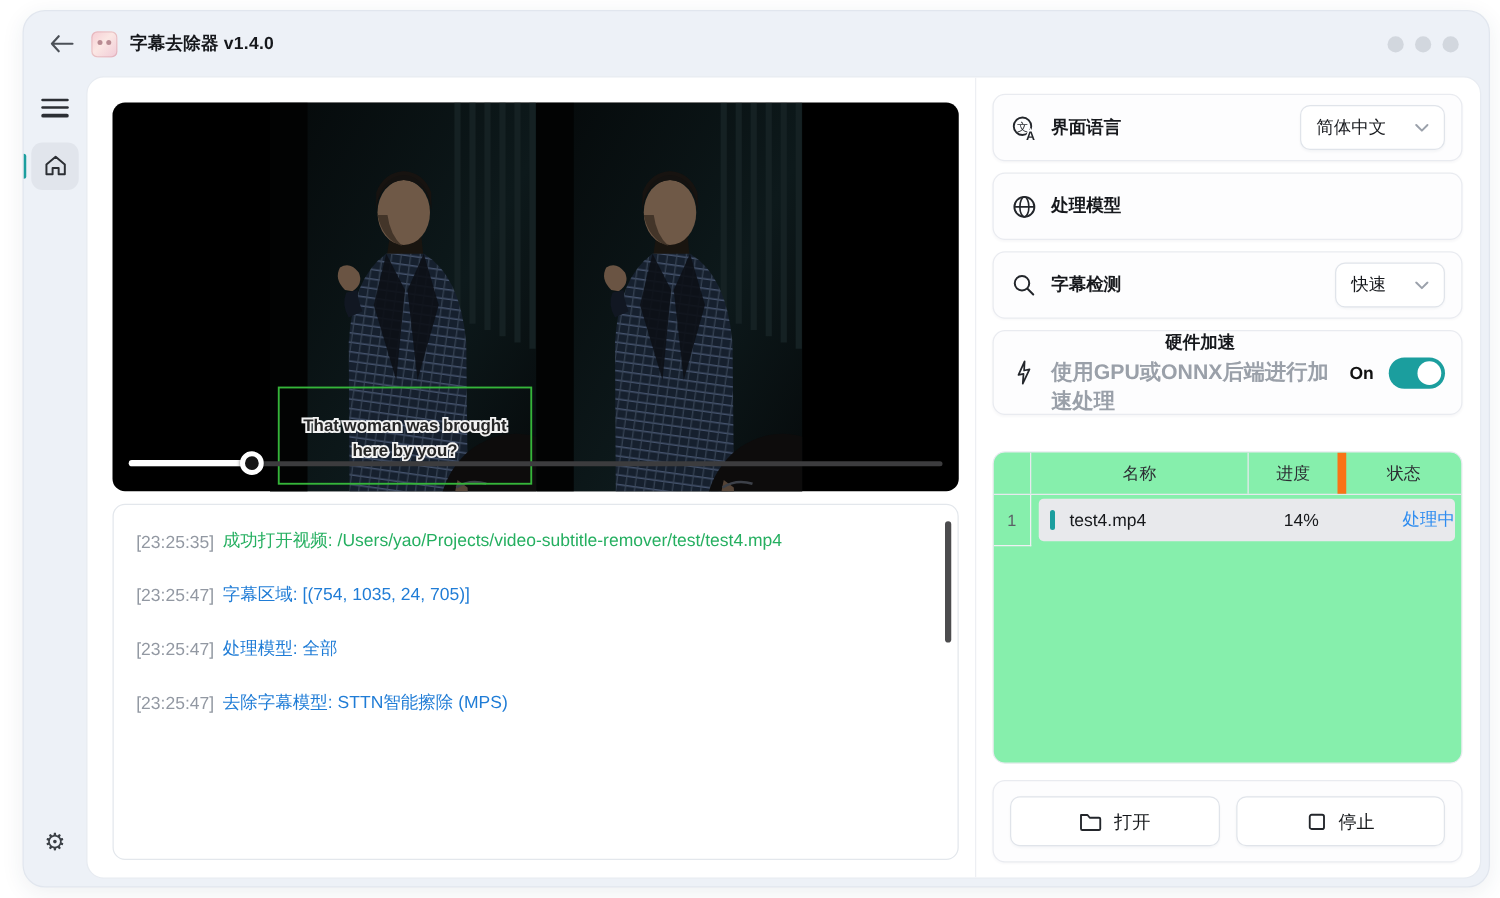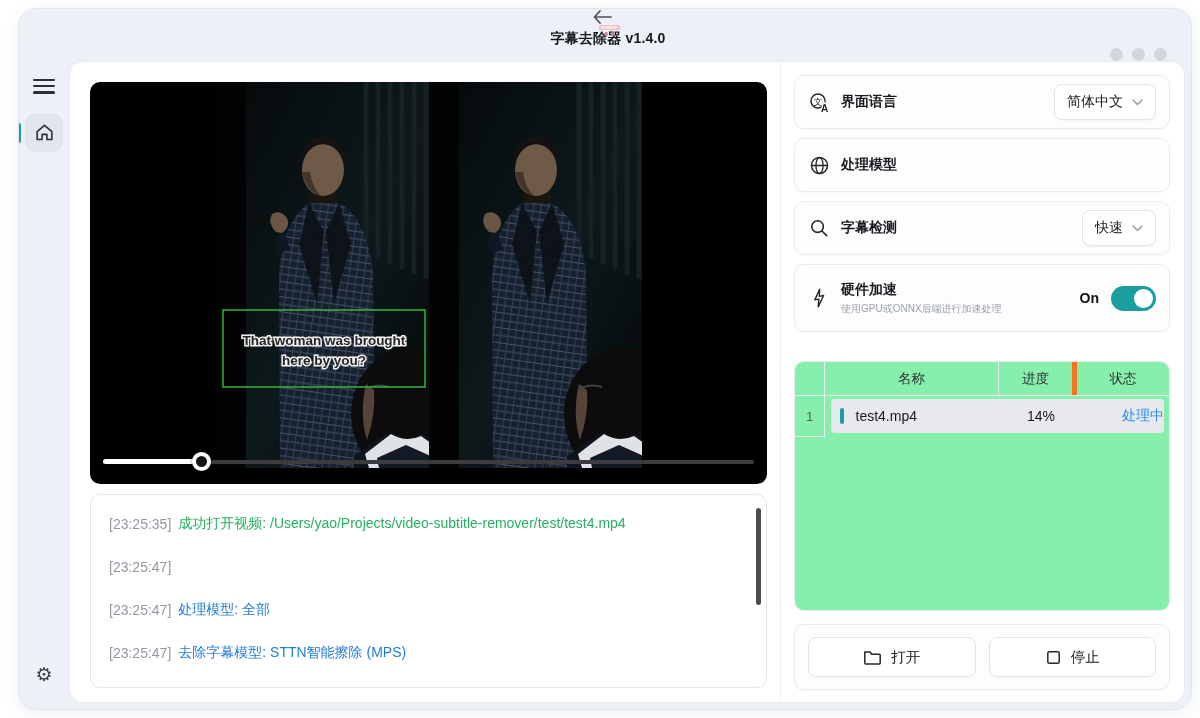--- a/index.html
+++ b/index.html
@@ -3,21 +3,21 @@
 <meta charset="utf-8">
 <style>
   * { box-sizing: border-box; margin: 0; padding: 0; }
   html,body { width:1200px; height:718px; background:#ffffff; font-family:"Liberation Sans", sans-serif; overflow:hidden; }
 
   .window { position:absolute; left:18px; top:8px; width:1174px; height:702px;
             background:#edf1f7; border:1px solid #e1e6ee; border-radius:18px;
             box-shadow:0 4px 18px rgba(40,60,90,.08); overflow:hidden; display:flex; flex-direction:column; }
 
   
-  .titlebar { height:52px; flex-shrink:0; display:flex; align-items:center; padding:0 24px 0 20px;flex-direction:column; }
+  .titlebar { height:52px; flex-shrink:0; display:flex; align-items:center; padding:0 24px 0 20px; }
   .back-btn { width:22px; height:18px; display:flex; align-items:center; cursor:pointer; }
   .app-icon { width:21px; height:21px; border-radius:5px; margin-left:12px;
               background:linear-gradient(135deg,#f6ccd3 0%,#fbe7e4 45%,#f0c9d6 100%);
               position:relative; box-shadow:inset 0 0 0 1px rgba(210,150,160,.45); }
   .app-icon::after { content:""; position:absolute; left:5px; top:7px; width:4px; height:4px; border-radius:50%;
               background:#b98b92; box-shadow:7px 0 0 #b98b92; }
   .app-title { margin-left:10px; font-size:14px; font-weight:bold; color:#16181c; letter-spacing:.2px; }
   .win-dots { margin-left:auto; display:flex; gap:9px; }
   .win-dot { width:13px; height:13px; border-radius:50%; background:#d2d7de; }
 
@@ -30,21 +30,21 @@
   .nav-home { position:relative; margin-top:16px; width:38px; height:38px; background:#e1e5ec; border-radius:9px;
               display:flex; align-items:center; justify-content:center; cursor:pointer; }
   .nav-indicator { position:absolute; left:-8px; top:9px; width:3.5px; height:20px; border-radius:2px; }
   .sidebar-gear { position:absolute; bottom:18px; left:0; width:100%; display:flex; justify-content:center;
                   font-size:19px; color:#3b4046; cursor:pointer; font-family:"DejaVu Sans", sans-serif; }
 
   .main-card { flex:1; background:#ffffff; border:1px solid #e7ebf1; border-radius:14px; display:flex; overflow:hidden; min-width:0; }
 
   
   .left-col { flex:1; min-width:0; padding:20px 13px 14px 20px; display:flex; flex-direction:column; }
-  .player { height:402px; flex-shrink:0; background:#000; border-radius:10px; position:relative; overflow:hidden; }
+  .player { height:311px; flex-shrink:0; background:#000; border-radius:10px; position:relative; overflow:hidden; }
   .video-frame { position:absolute; top:0; left:50%; transform:translateX(-50%); }
 
   .slider { position:absolute; left:13px; right:13px; bottom:13px; height:19px; }
   .slider-track { position:absolute; left:0; right:0; top:7.5px; height:4px; background:#3c3c3e; border-radius:2px; }
   .slider-fill  { position:absolute; left:0; top:7px; height:5px; background:#ffffff; border-radius:3px; }
   .slider-handle{ position:absolute; top:0; width:19px; height:19px; border:4.5px solid #ffffff; border-radius:50%;
                   background:#151515; box-shadow:0 0 3px rgba(0,0,0,.5); }
 
   .log-card { flex:1; margin-top:10px; background:#fff; border:1px solid #e3e7ec; border-radius:10px;
               padding:7px 18px; position:relative; overflow:hidden; }
@@ -56,36 +56,36 @@
 
   
   .right-panel { width:404px; flex-shrink:0; border-left:1px solid #edeff3; padding:13px 14px 12px 13px;
                  display:flex; flex-direction:column; }
   .setting-card { flex-shrink:0; height:54px; border:1px solid #e9ebf0; border-radius:10px; background:#fdfdfe;
                   box-shadow:0 1px 2px rgba(25,40,70,.03); display:flex; align-items:center; padding:0 13px; margin-bottom:9px; }
   .setting-card.tall { height:68px; }
   .set-icon { width:22px; display:flex; justify-content:center; flex-shrink:0; }
   .set-label { margin-left:11px; font-size:14px; font-weight:bold; color:#17191d; }
   .set-text-block { margin-left:11px; display:flex; flex-direction:column; gap:3px; }
-  .set-desc { font-size:10px; color:#9aa0a9; font-weight:normal; }
-  .dd-btn { margin-left:auto; display:flex; align-items:center; gap:9px; border:1px solid #e0e4ea; border-radius:8px;
+  .set-desc { font-size:17px; color:#9aa0a9; font-weight:bold; }
+  .dd-btn { margin-left:auto; display:flex; align-items:center; gap:23px; border:1px solid #e0e4ea; border-radius:8px;
             background:#fff; padding:8px 12px; font-size:14px; color:#17191d; cursor:pointer;
             box-shadow:0 1px 2px rgba(25,40,70,.04); }
   .toggle-wrap { margin-left:auto; display:flex; align-items:center; gap:12px; }
   .toggle-state { font-size:14px; font-weight:bold; color:#111; }
   .toggle { width:45px; height:25px; border-radius:13px; position:relative; cursor:pointer; }
   .toggle-knob { position:absolute; right:3px; top:3px; width:19px; height:19px; border-radius:50%; background:#fff; }
 
   .table-card { flex:1; margin-top:20px; margin-bottom:13px; border:1px solid #e9ebf0; border-radius:10px;
                 background:#86efac; overflow:hidden; display:flex; flex-direction:column; }
   .table-header { display:flex; height:34px; flex-shrink:0; border-bottom:1px solid #e7e9ee; font-size:13.5px; color:#2c2e33; }
   .th { display:flex; align-items:center; justify-content:center; }
   .th-index { width:30px; border-right:1px solid #e7e9ee; }
   .th-name { flex:1; border-right:1px solid #e7e9ee; }
-  .th-progress { width:78px; border-right:5px solid #f97316; }
+  .th-progress { width:78px; border-right:7px solid #f97316; }
   .th-status { width:92px; }
   .table-row { display:flex; height:41px; flex-shrink:0; cursor:pointer; }
   .tr-index { width:30px; display:flex; align-items:center; justify-content:center; font-size:13px; color:#5b5f66;
               border-right:1px solid #eef0f3; border-bottom:1px solid #eef0f3; }
   .tr-bar { flex:1; margin:3px 5px 4px 6px; background:#e8e9ec; border-radius:4px; display:flex; align-items:center; }
   .tr-accent { width:3.5px; height:16px; border-radius:2px; margin-left:9px; flex-shrink:0; }
   .tr-name { flex:1; margin-left:12px; font-size:14px; color:#16181b; }
   .tr-progress { width:74px; text-align:center; font-size:14px; color:#16181b; }
   .tr-status { width:86px; text-align:center; font-size:14px; }
 
@@ -193,20 +193,21 @@
           </div>
         </div>
 
         <div class="log-card">
           <div class="log-line">
             <span class="log-time">[23:25:35]</span>
             <span class="log-green">成功打开视频: /Users/yao/Projects/video-subtitle-remover/test/test4.mp4</span>
           </div>
           <div class="log-line">
             <span class="log-time">[23:25:47]</span>
+            <span class="log-blue">字幕区域: [(754, 1035, 24, 705)]</span>
           </div>
           <div class="log-line">
             <span class="log-time">[23:25:47]</span>
             <span class="log-blue">处理模型: 全部</span>
           </div>
           <div class="log-line">
             <span class="log-time">[23:25:47]</span>
             <span class="log-blue">去除字幕模型: STTN智能擦除 (MPS)</span>
           </div>
           <div class="log-scrollbar"></div>
@@ -259,21 +260,21 @@
           </div>
         </div>
 
         <div class="setting-card tall">
           <div class="set-icon">
             <svg width="20" height="22" viewBox="0 0 20 22">
               <path d="M12.5 2.5 L5.5 12 H9.6 L7.4 19.5 L15 9.5 H10.6 Z" stroke="#23262b" stroke-width="1.4" fill="none" stroke-linejoin="round" transform="rotate(-12 10 11)"></path>
             </svg>
           </div>
           <div class="set-text-block">
-            <div class="set-label" style="margin-left:0;">硬件加速</div>
+            <div class="set-label" style="margin-left:0;text-align:center;">硬件加速</div>
             <div class="set-desc">使用GPU或ONNX后端进行加速处理</div>
           </div>
           <div class="toggle-wrap">
             <span class="toggle-state">On</span>
             <div class="toggle" style="background:#1b9e9e;">
               <div class="toggle-knob"></div>
             </div>
           </div>
         </div>
 

